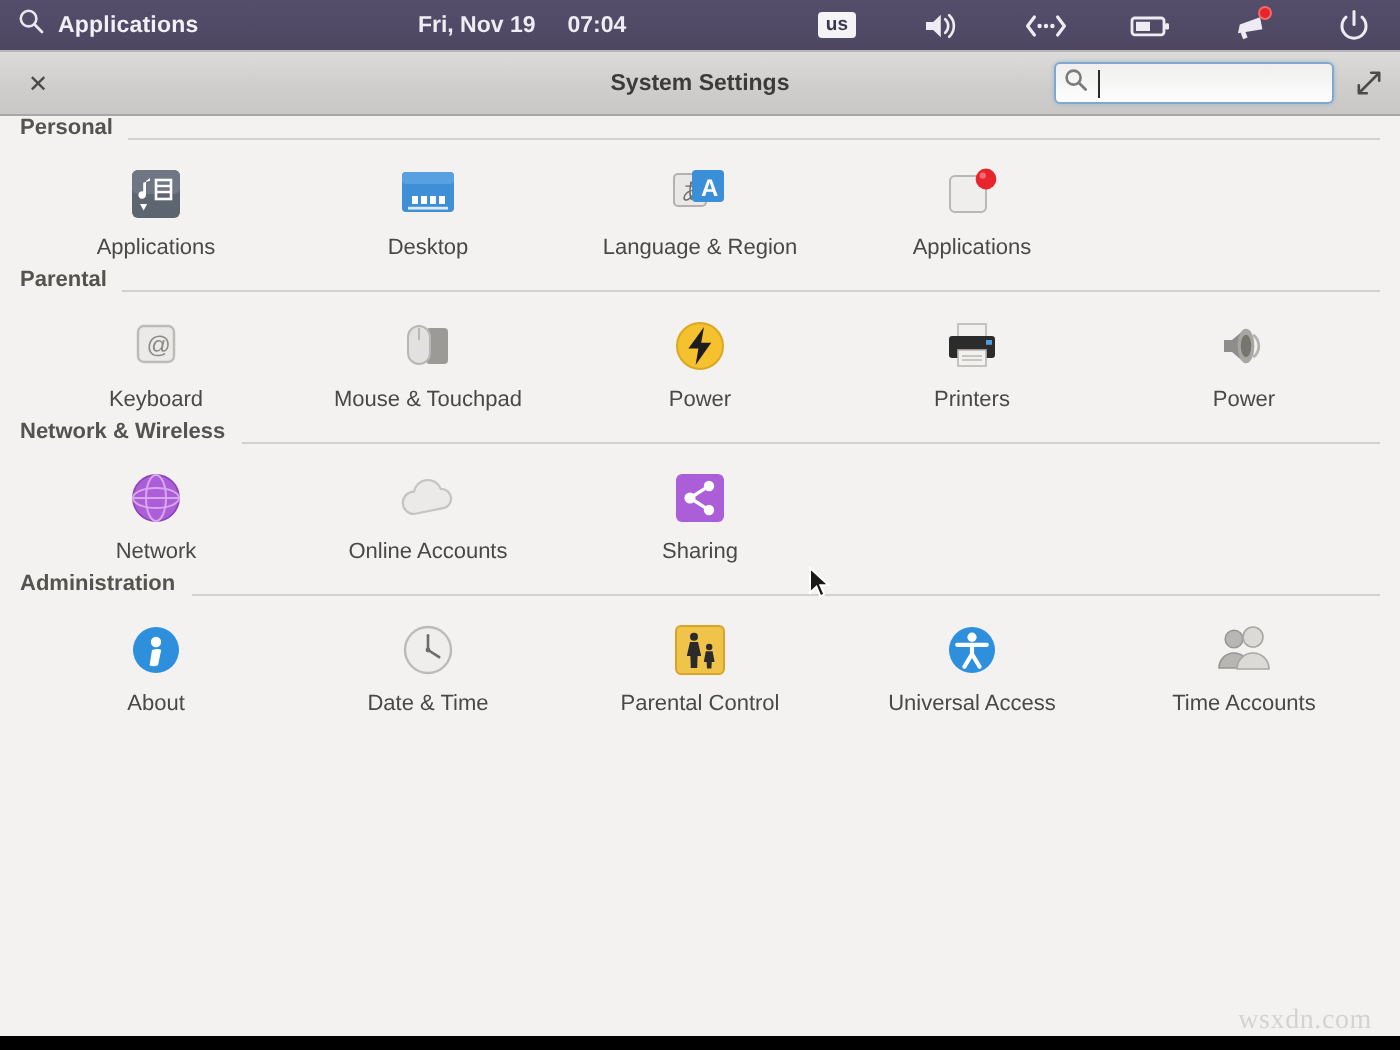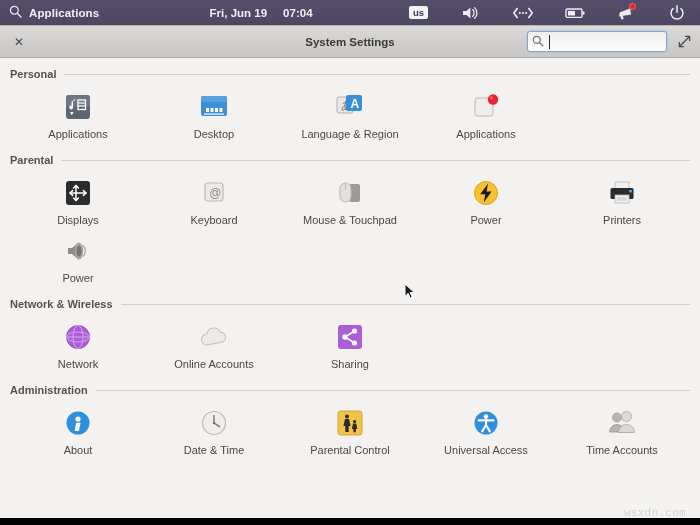--- a/index.html
+++ b/index.html
@@ -109,22 +109,21 @@
   
   #content {
     position: relative;
     height: 461px;
     background: #f3f2f1;
     padding: 0 0 0 0;
     overflow: hidden;
   }
   .section { padding: 0 10px; }
   .section-head {
-    display: flex; align-items: center; gap: 8px;
-    margin-top: 10px;
+    display: flex; align-items: flex-end; gap: 8px;
   }
   .section-head .stitle {
     font-size: 11px; font-weight: bold; color: #55534f;
     white-space: nowrap;
   }
   .section-head .rule {
     flex: 1; height: 1px;
     background: #d2d0ce;
   }
   .grid {
@@ -162,41 +161,41 @@
   }
 
   
   #bottom-strip {
     position: absolute; bottom: 0; left: 0;
     width: 700px; height: 7px;
     background: #000;
   }
   #watermark {
     position: absolute; right: 14px; bottom: 6px;
-    font-size: 11px; color: #c9c9c9;
+    font-size: 14px; color: #c9c9c9;
     opacity: .75; letter-spacing: .3px;
-    font-family: Liberation Mono, monospace;
+    font-family: Liberation Serif, serif;
   }
 </style>
 </head>
 <body>
 
 <div id="top-panel">
   <div id="panel-left">
     <span class="panel-search-glyph">
       <svg width="13" height="13" viewBox="0 0 13 13">
         <circle cx="5.3" cy="5.3" r="3.9" fill="none" stroke="#e9e6ef" stroke-width="1.3"></circle>
         <line x1="8.3" y1="8.3" x2="12" y2="12" stroke="#e9e6ef" stroke-width="1.4" stroke-linecap="round"></line>
       </svg>
     </span>
     <span class="applabel">Applications</span>
   </div>
 
   <div id="panel-center">
-    <span class="pdate">Fri, Jun 19</span>
+    <span class="pdate">Fri, Nov 19</span>
     <span class="ptime">07:04</span>
   </div>
 
   <div id="panel-right">
     <span class="kbd-badge">us</span>
 
     <span class="tray-icon">
       <svg width="20" height="18" viewBox="0 0 20 18">
         <path d="M3 7 L6.6 7 L10.4 3.4 L10.4 14.6 L6.6 11 L3 11 Z" fill="#eeecf2"></path>
         <path d="M12.6 5.6 a4.6 4.6 0 0 1 0 6.8" fill="none" stroke="#eeecf2" stroke-width="1.3" stroke-linecap="round"></path>
@@ -328,36 +327,20 @@
 
       </div>
     </div>
 
     <div class="section">
       <div class="section-head">
         <span class="stitle">Parental</span>
         <span class="rule"></span>
       </div>
       <div class="grid">
-        <div class="tile">
-          <span class="ic">
-            <svg width="28" height="28" viewBox="0 0 28 28">
-              <rect x="2" y="2" width="24" height="24" rx="3" fill="#2c2c2c"></rect>
-              <g stroke="#fff" stroke-width="1.5" stroke-linecap="round" stroke-linejoin="round" fill="none">
-                <line x1="6" y1="14" x2="22" y2="14"></line>
-                <line x1="12" y1="6.5" x2="12" y2="21.5"></line>
-                <path d="M8.6 11.6 L6 14 L8.6 16.4"></path>
-                <path d="M19.4 11.6 L22 14 L19.4 16.4"></path>
-                <path d="M9.6 9 L12 6.5 L14.4 9"></path>
-                <path d="M9.6 19 L12 21.5 L14.4 19"></path>
-              </g>
-            </svg>
-          </span>
-          <span class="lbl">Displays</span>
-        </div>
 
         <div class="tile">
           <span class="ic">
             <svg width="28" height="28" viewBox="0 0 28 28">
               <rect x="5" y="4" width="18" height="18" rx="3" fill="#eceae8" stroke="#bcbab7" stroke-width="1.2"></rect>
               <text x="9.2" y="17.5" font-family="Liberation Sans, sans-serif" font-size="12" fill="#8c8a87">@</text>
             </svg>
           </span>
           <span class="lbl">Keyboard</span>
         </div>

